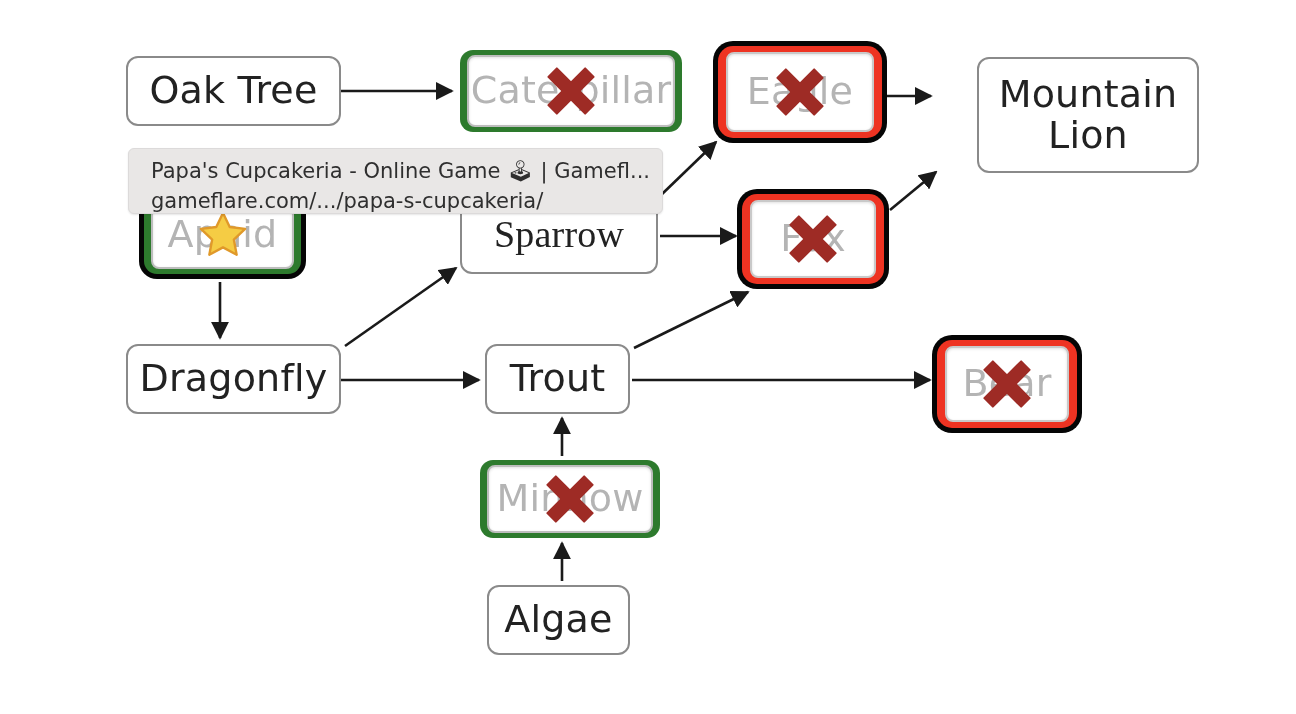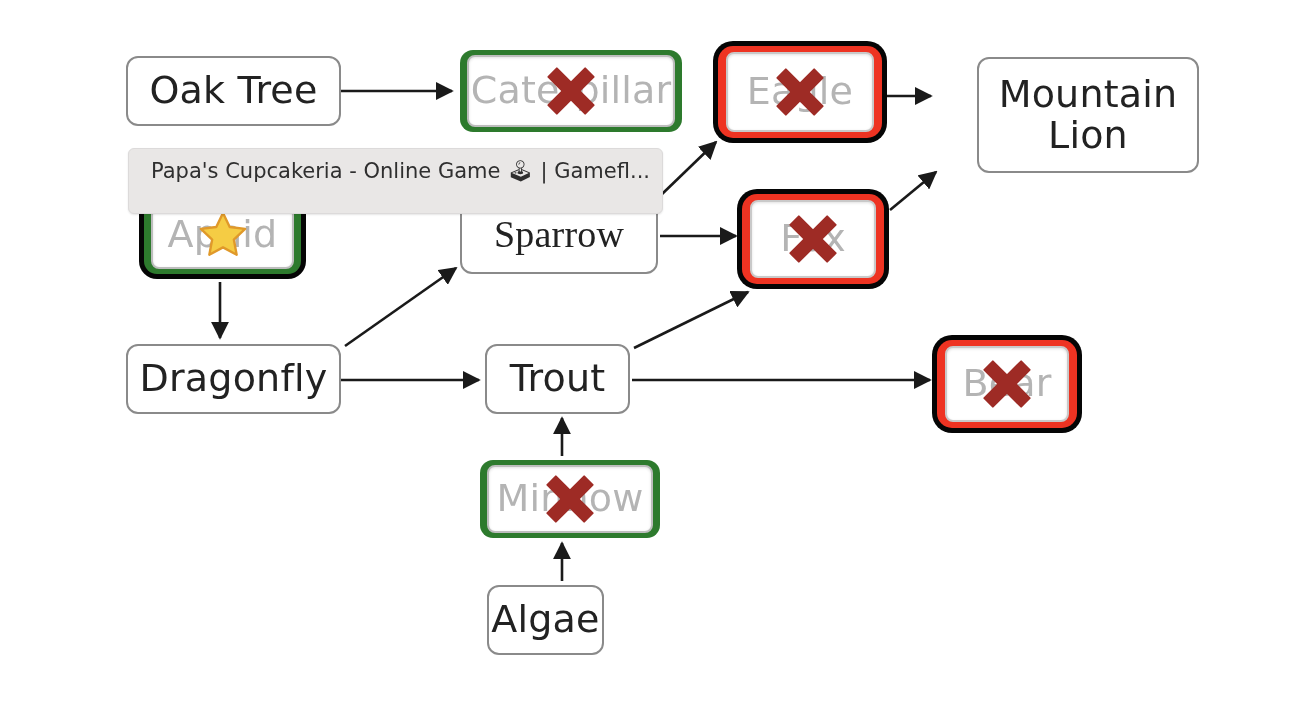--- a/index.html
+++ b/index.html
@@ -196,22 +196,23 @@
           <span class="lbl">Bear</span>
           <div class="xmark"></div>
         </div>
       </div>
       <div class="node sel dim" style="left: 480px; top: 460px; width: 180px; height: 78px;">
         <div class="inner">
           <span class="lbl">Minnow</span>
           <div class="xmark"></div>
         </div>
       </div>
-      <div class="node" style="left: 487px; top: 585px; width: 117px; height: 70px;">
+      <div class="node" style="left: 487px; top: 585px; width: 143px; height: 70px;">
         <span class="lbl">Algae</span>
       </div>
     </div>
 
   <div class="tooltip" id="status-tooltip" style="left: 128px; top: 148px; width: 535px; height: 66px;">
     <span><span id="tt-b1">Papa's Cupcakeria - Online Game </span><span id="tt-em" class="emoji">🕹</span><span id="tt-b2"> | Gamefl...</span></span>
+    <span class="l2" id="tt-l2">gameflare.com/.../papa-s-cupcakeria/</span>
   </div>
 
 </div>
 
 </body></html>

